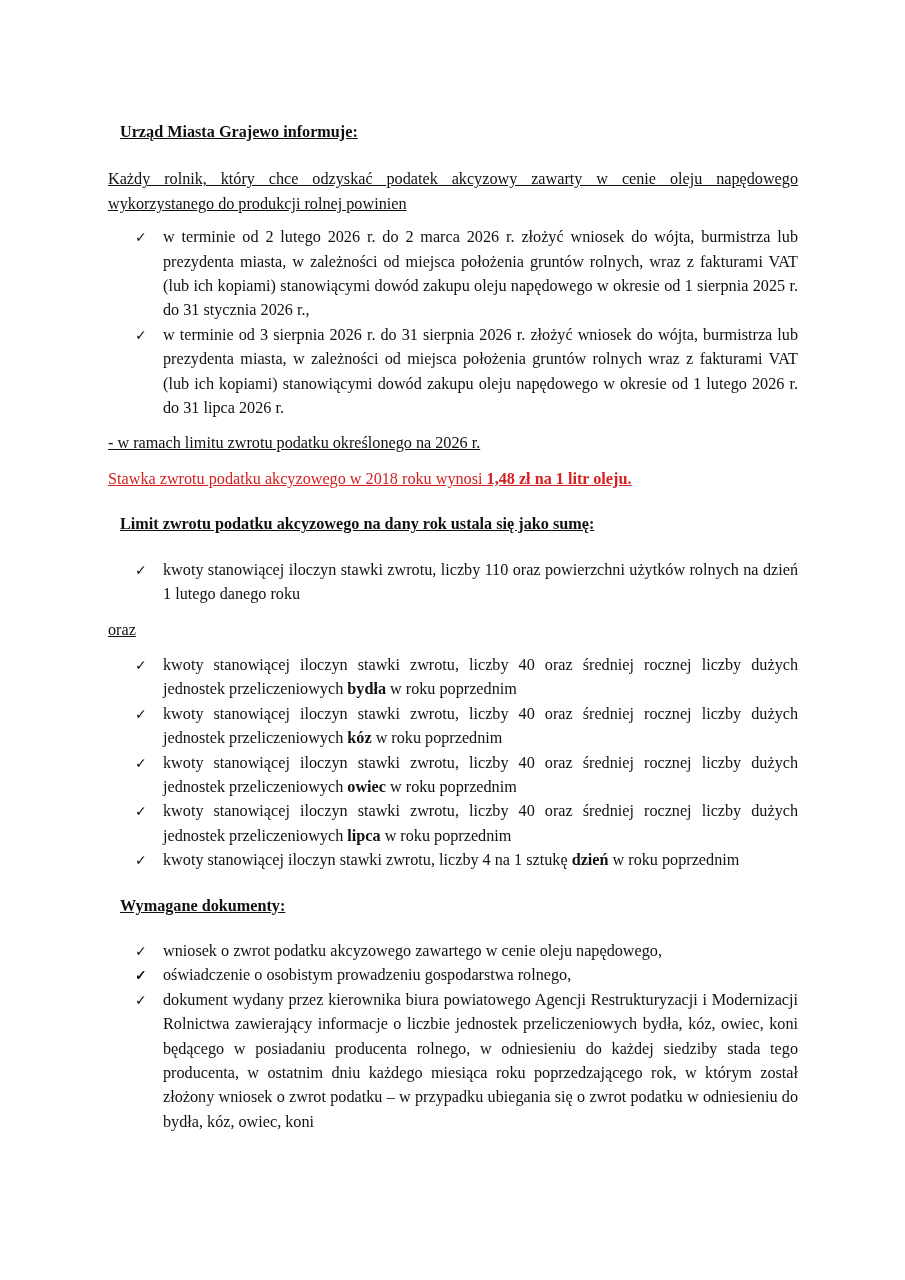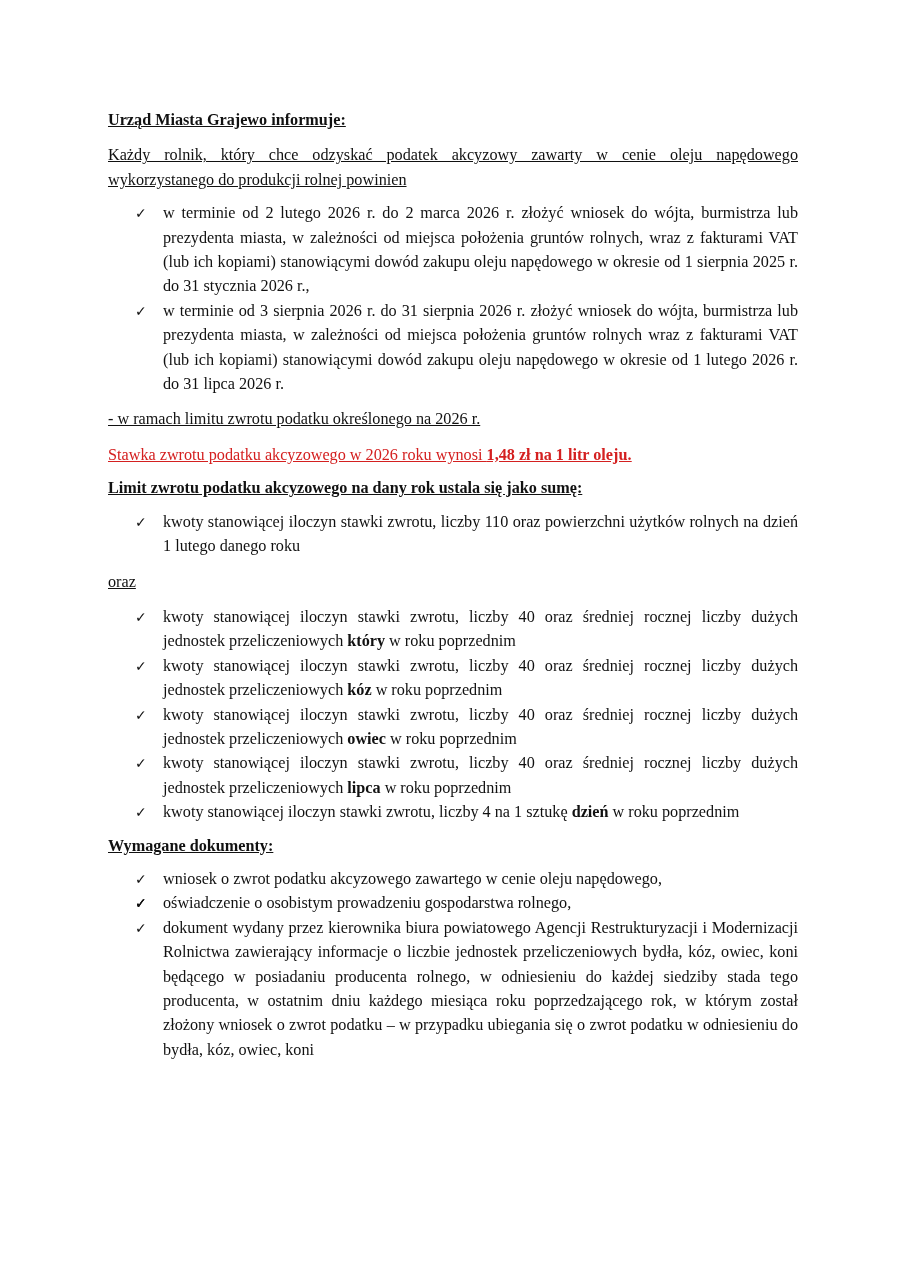--- a/index.html
+++ b/index.html
@@ -1,19 +1,19 @@
 <!DOCTYPE html>
 <html><head>
 <meta charset="utf-8">
 <style>
   html, body { margin:0; padding:0; background:#ffffff; }
   body { width:905px; height:1280px; position:relative; overflow:hidden;
          font-family:"Liberation Serif", "DejaVu Serif", serif; color:#111; }
   .page { position:absolute; left:108px; top:108px; width:690px; font-size:16.2px; line-height:24.4px; }
-  .heading { font-weight:bold; text-decoration:underline; margin:0; }
+  .heading { font-weight:bold; text-decoration:underline; margin:12px; }
   p { margin:0;text-decoration:underline; }
   .justify { text-align:justify; text-align-last:left; }
   ul.check { list-style:none; margin:0; padding:0; }
   ul.check li { position:relative; padding-left:55px; text-align:justify; text-align-last:left; }
   ul.check li .tick { position:absolute; left:27px; top:0; font-family:"DejaVu Sans", sans-serif; font-size:14px; }
   .red { color:#d42020; }
   .red b { text-decoration:underline;margin-top:20px; }
   .gap-s { height:9px; }
   .gap-m { height:11px; }
 </style>
@@ -25,32 +25,32 @@
   <div class="gap-m"></div>
   <p class="justify">Każdy rolnik, który chce odzyskać podatek akcyzowy zawarty w cenie oleju napędowego wykorzystanego do produkcji rolnej powinien</p>
   <div class="gap-s"></div>
   <ul class="check">
     <li><span class="tick">✓</span><span>w terminie od 2 lutego 2026 r. do 2 marca 2026 r. złożyć wniosek do wójta, burmistrza lub prezydenta miasta, w zależności od miejsca położenia gruntów rolnych, wraz z fakturami VAT (lub ich kopiami) stanowiącymi dowód zakupu oleju napędowego w okresie od 1 sierpnia 2025 r. do 31 stycznia 2026 r.,</span></li>
     <li><span class="tick">✓</span><span>w terminie od 3 sierpnia 2026 r. do 31 sierpnia 2026 r. złożyć wniosek do wójta, burmistrza lub prezydenta miasta, w zależności od miejsca położenia gruntów rolnych wraz z fakturami VAT (lub ich kopiami) stanowiącymi dowód zakupu oleju napędowego w okresie od 1 lutego 2026 r. do 31 lipca 2026 r.</span></li>
   </ul>
   <div class="gap-m"></div>
   <p>- w ramach limitu zwrotu podatku określonego na 2026 r.</p>
   <div class="gap-m"></div>
-  <p class="red"><span>Stawka zwrotu podatku akcyzowego w 2026 roku wynosi </span><b>1,48 zł na 1 litr oleju.</b></p>
+  <p class="red"><span>Stawka zwrotu podatku akcyzowego w 2018 roku wynosi </span><b>1,48 zł na 1 litr oleju.</b></p>
   <div class="gap-s"></div>
   <p class="heading">Limit zwrotu podatku akcyzowego na dany rok ustala się jako sumę:</p>
   <div class="gap-s"></div>
   <ul class="check">
     <li><span class="tick">✓</span><span>kwoty stanowiącej iloczyn stawki zwrotu, liczby 110 oraz powierzchni użytków rolnych na dzień 1 lutego danego roku</span></li>
   </ul>
   <div class="gap-m"></div>
   <p>oraz</p>
   <div class="gap-m"></div>
   <ul class="check">
-    <li><span class="tick">✓</span><span>kwoty stanowiącej iloczyn stawki zwrotu, liczby 40 oraz średniej rocznej liczby dużych jednostek przeliczeniowych </span><b>który</b><span> w roku poprzednim</span></li>
+    <li><span class="tick">✓</span><span>kwoty stanowiącej iloczyn stawki zwrotu, liczby 40 oraz średniej rocznej liczby dużych jednostek przeliczeniowych </span><b>bydła</b><span> w roku poprzednim</span></li>
     <li><span class="tick">✓</span><span>kwoty stanowiącej iloczyn stawki zwrotu, liczby 40 oraz średniej rocznej liczby dużych jednostek przeliczeniowych </span><b>kóz</b><span> w roku poprzednim</span></li>
     <li><span class="tick">✓</span><span>kwoty stanowiącej iloczyn stawki zwrotu, liczby 40 oraz średniej rocznej liczby dużych jednostek przeliczeniowych </span><b>owiec</b><span> w roku poprzednim</span></li>
     <li><span class="tick">✓</span><span>kwoty stanowiącej iloczyn stawki zwrotu, liczby 40 oraz średniej rocznej liczby dużych jednostek przeliczeniowych </span><b>lipca</b><span> w roku poprzednim</span></li>
     <li><span class="tick">✓</span><span>kwoty stanowiącej iloczyn stawki zwrotu, liczby 4 na 1 sztukę </span><b>dzień</b><span> w roku poprzednim</span></li>
   </ul>
   <div class="gap-s"></div>
   <p class="heading">Wymagane dokumenty:</p>
   <div class="gap-s"></div>
   <ul class="check">
     <li><span class="tick">✓</span><span>wniosek o zwrot podatku akcyzowego zawartego w cenie oleju napędowego,</span></li>

